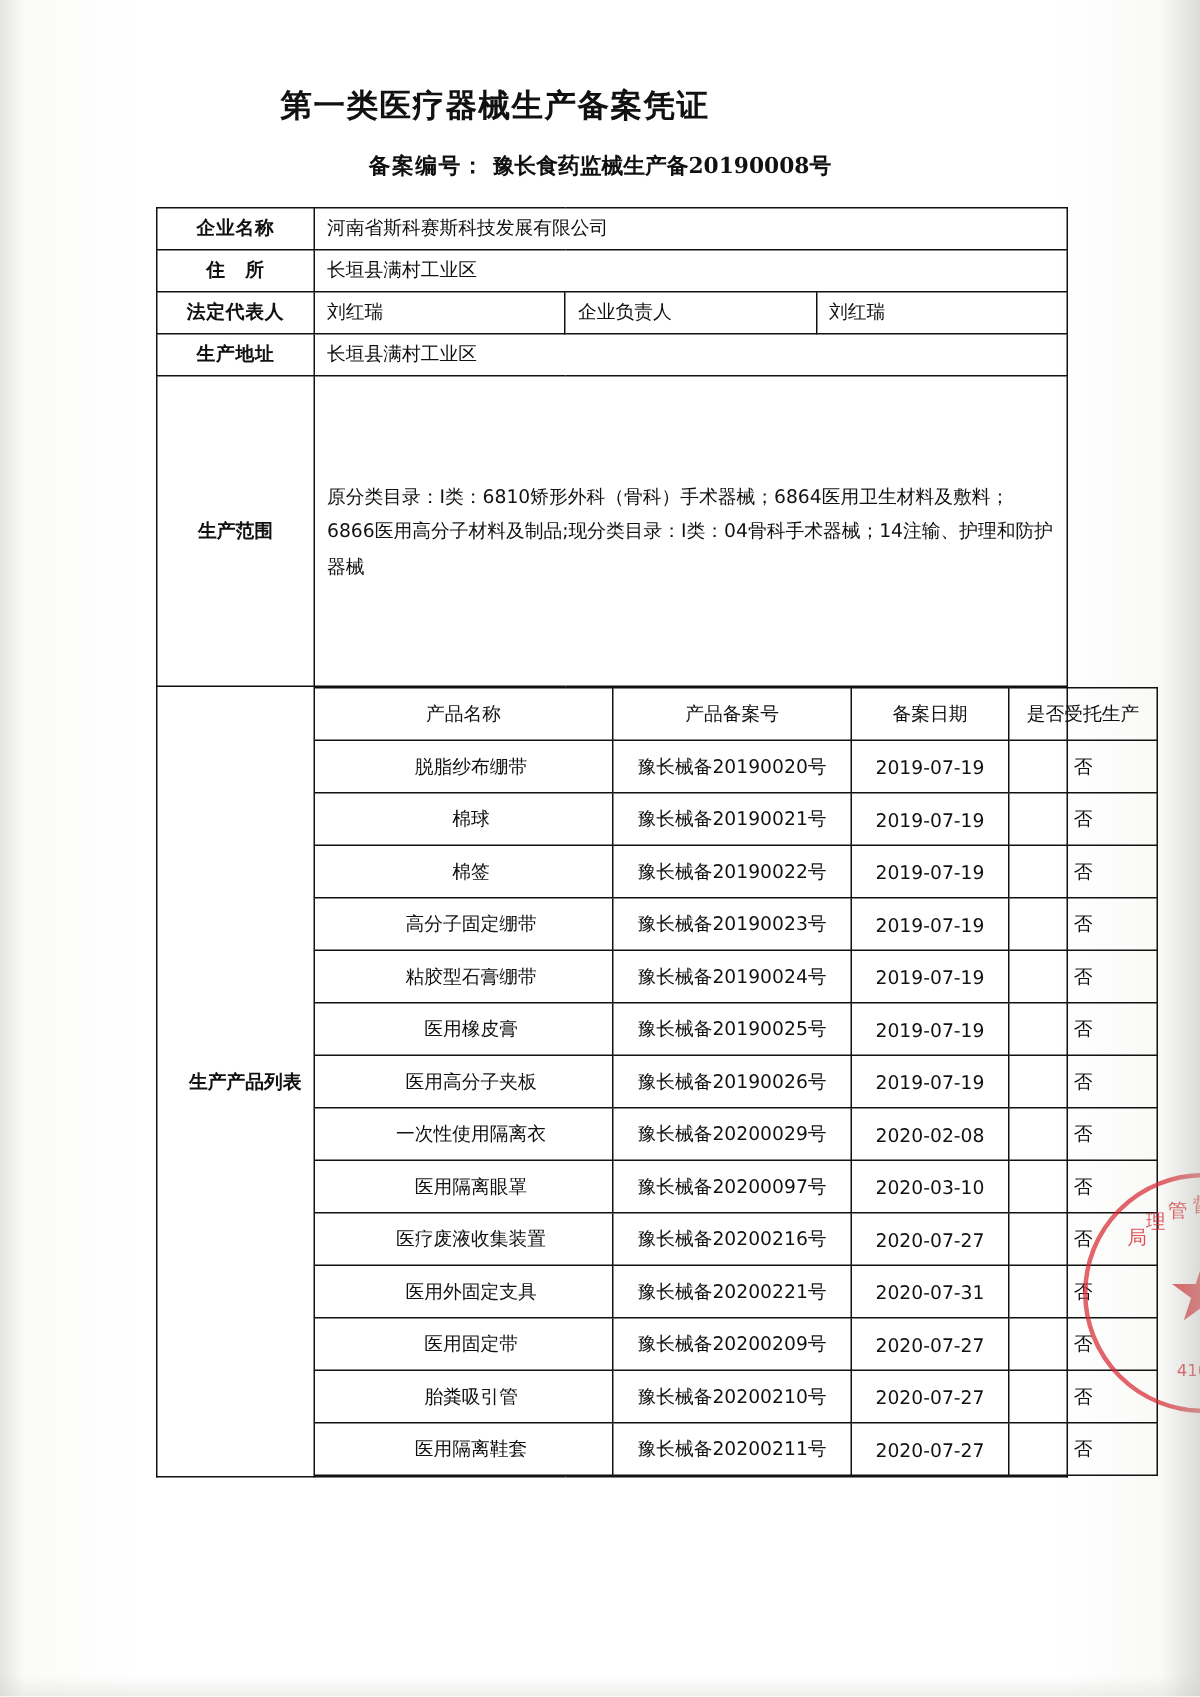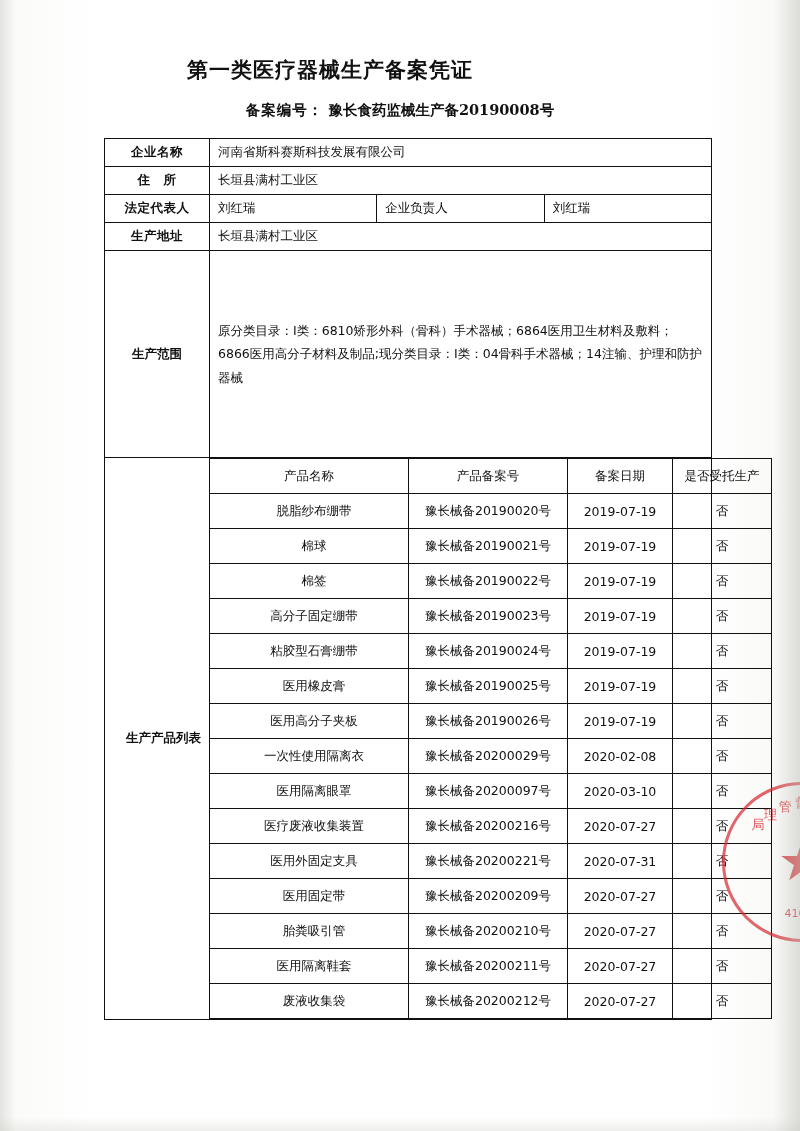--- a/index.html
+++ b/index.html
@@ -311,26 +311,20 @@
                 <td class="c-code">豫长械备20200210号</td>
                 <td class="c-date">2020-07-27</td>
                 <td class="c-ent">否</td>
               </tr>
               <tr>
                 <td class="c-name">医用隔离鞋套</td>
                 <td class="c-code">豫长械备20200211号</td>
                 <td class="c-date">2020-07-27</td>
                 <td class="c-ent">否</td>
               </tr>
-              <tr>
-                <td class="c-name">废液收集袋</td>
-                <td class="c-code">豫长械备20200212号</td>
-                <td class="c-date">2020-07-27</td>
-                <td class="c-ent">否</td>
-              </tr>
             </tbody>
           </table>
         </td>
       </tr>
     </tbody>
   </table>
 
   <div class="seal">
     <div class="ring"></div>
     <div class="star">★</div>

